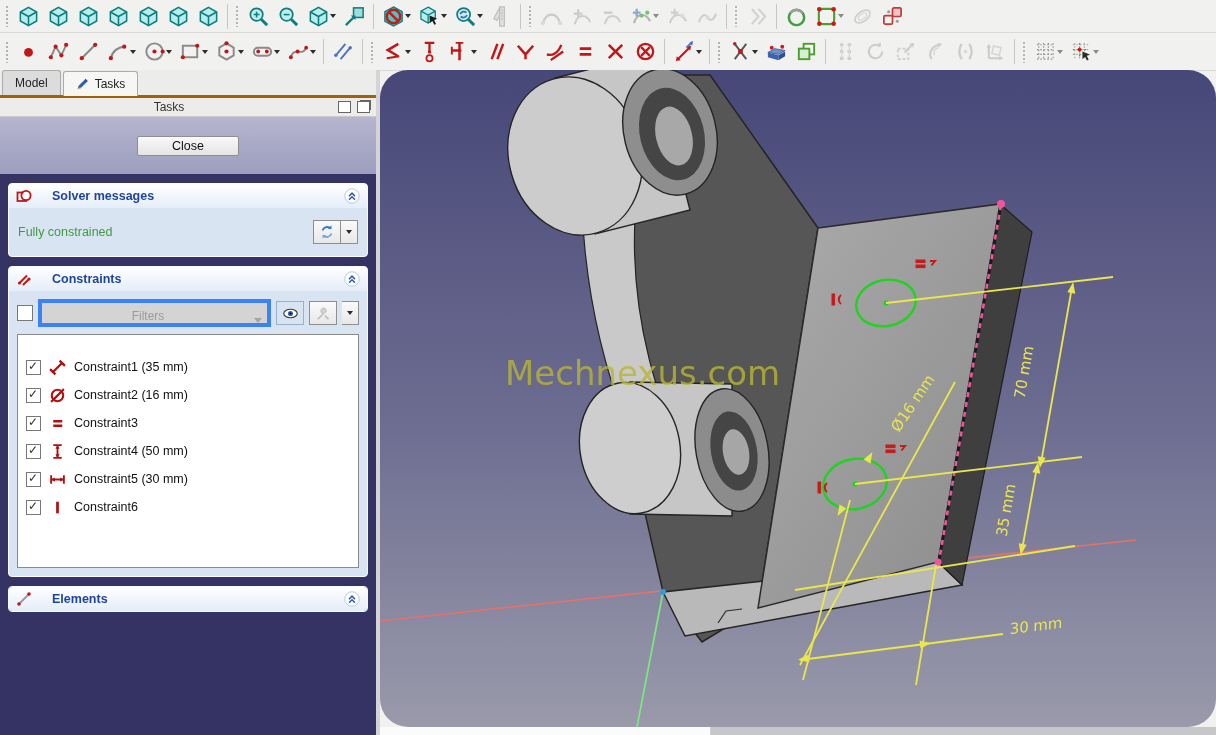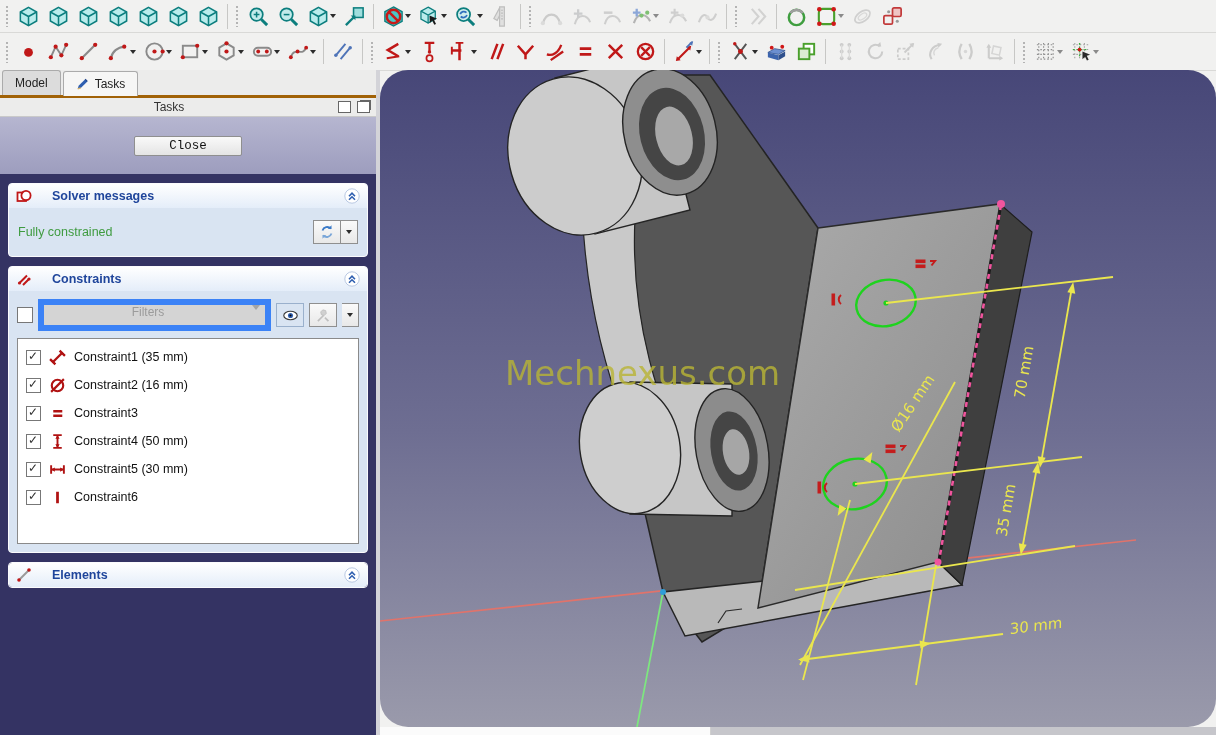--- a/index.html
+++ b/index.html
@@ -22,40 +22,40 @@
   .tabbar{height:25px;background:#ececeb;display:flex;align-items:flex-end;border-bottom:3px solid #a16207;}
   .tab{padding:3px 12px 4px 12px;margin-left:2px;border:1px solid #ababab;border-bottom:none;
        border-radius:3px 3px 0 0;background:#dcdcdc;display:flex;gap:5px;align-items:center;height:17px;}
   .tab.active{background:#f6f6f5;position:relative;top:1px;}
   .titlebar{height:18px;background:#ececeb;display:flex;align-items:center;border-bottom:1px solid #c9c9c9;}
   .titlebar .t{flex:1;text-align:center;font-size:12px;color:#333;}
   .winbtn{width:11px;height:10px;border:1px solid #666;margin-right:6px;background:#fff;flex:0 0 auto;}
   .winbtn.f{border-style:solid;box-shadow:2px -2px 0 -1px #666;}
   .closestrip{height:57px;background:linear-gradient(#b6b6d0,#9d9dbe);display:flex;align-items:center;justify-content:center;}
   .closebtn{padding:2px 34px;font-size:12.5px;background:linear-gradient(#f9f9f9,#e4e4e4);
-       border:1px solid #8f8f8f;border-radius:2px;color:#111;font-family:Liberation Mono, monospace;}
+       border:1px solid #8f8f8f;border-radius:2px;color:#111;}
   .gbox{margin:9px 8px 0 8px;border:1px solid #fbfbfd;border-radius:4px;overflow:hidden;background:#d9e4f2;}
   .gh{display:flex;align-items:center;gap:20px;padding:4px 7px;background:linear-gradient(#ffffff,#e4edf9);
       color:#1f459b;font-weight:bold;font-size:12.5px;}
   .gh svg{width:16px;height:16px;flex:0 0 auto}
   .chev{margin-left:auto;width:17px;height:17px;flex:0 0 auto}
   .solverbody{padding:12px 9px;display:flex;align-items:center;}
   .okmsg{color:#3f9b40;font-size:12.5px;flex:1;}
   .sq{height:22px;border:1px solid #8f8f8f;background:linear-gradient(#fafafa,#e8e8e8);
       display:flex;align-items:center;justify-content:center;}
   .sq.main{width:26px}.sq.arrow{width:16px;border-left:none;}
   .cbody{padding:8px;}
   .frow{display:flex;align-items:center;gap:5px;}
   .cb{width:14px;height:14px;background:#fff;border:1px solid #777;flex:0 0 auto;position:relative;}
   .cb.on::after{content:"✓";position:absolute;left:1px;top:-2px;font-size:12px;color:#333;}
-  .combo{flex:1;height:20px;background:#d4d4d4;border:6px solid #3b82f6;display:flex;align-items:flex-start;color:#9b9b9b;}
+  .combo{flex:1;height:20px;background:#d4d4d4;border:4px solid #3b82f6;display:flex;align-items:flex-end;color:#9b9b9b;}
   .combo .lbl{flex:1;text-align:center;font-size:12px;}
   .combo .ca{width:0;height:0;border-left:4px solid transparent;border-right:4px solid transparent;
       border-top:5px solid #a5a5a5;margin-right:5px;}
-  .clist{margin-top:7px;background:#fff;border:1px solid #8a8a8a;height:196px;padding:4px 0;}
+  .clist{margin-top:7px;background:#fff;border:1px solid #8a8a8a;height:196px;padding:18px 0;}
   .crow{display:flex;align-items:center;gap:8px;padding:4px 8px;height:20px;}
   .crow svg{width:17px;height:17px;flex:0 0 auto}
   .crow .lab{font-size:12.5px;color:#111;}
   .cb.small{width:13px;height:13px;}
   
   .viewport{position:absolute;left:380px;top:70px;right:0;bottom:8px;
       background:linear-gradient(180deg,#474778 0%,#6e6e92 55%,#9a9aab 100%);border-radius:28px;}
   .viewport svg{position:absolute;inset:0;width:100%;height:100%;}
   .splitter{position:absolute;left:376px;top:70px;width:4px;bottom:0;background:#d3d3d8;}
   .bstrip{position:absolute;left:380px;bottom:0;height:8px;right:0;background:#c6c6cb;}

